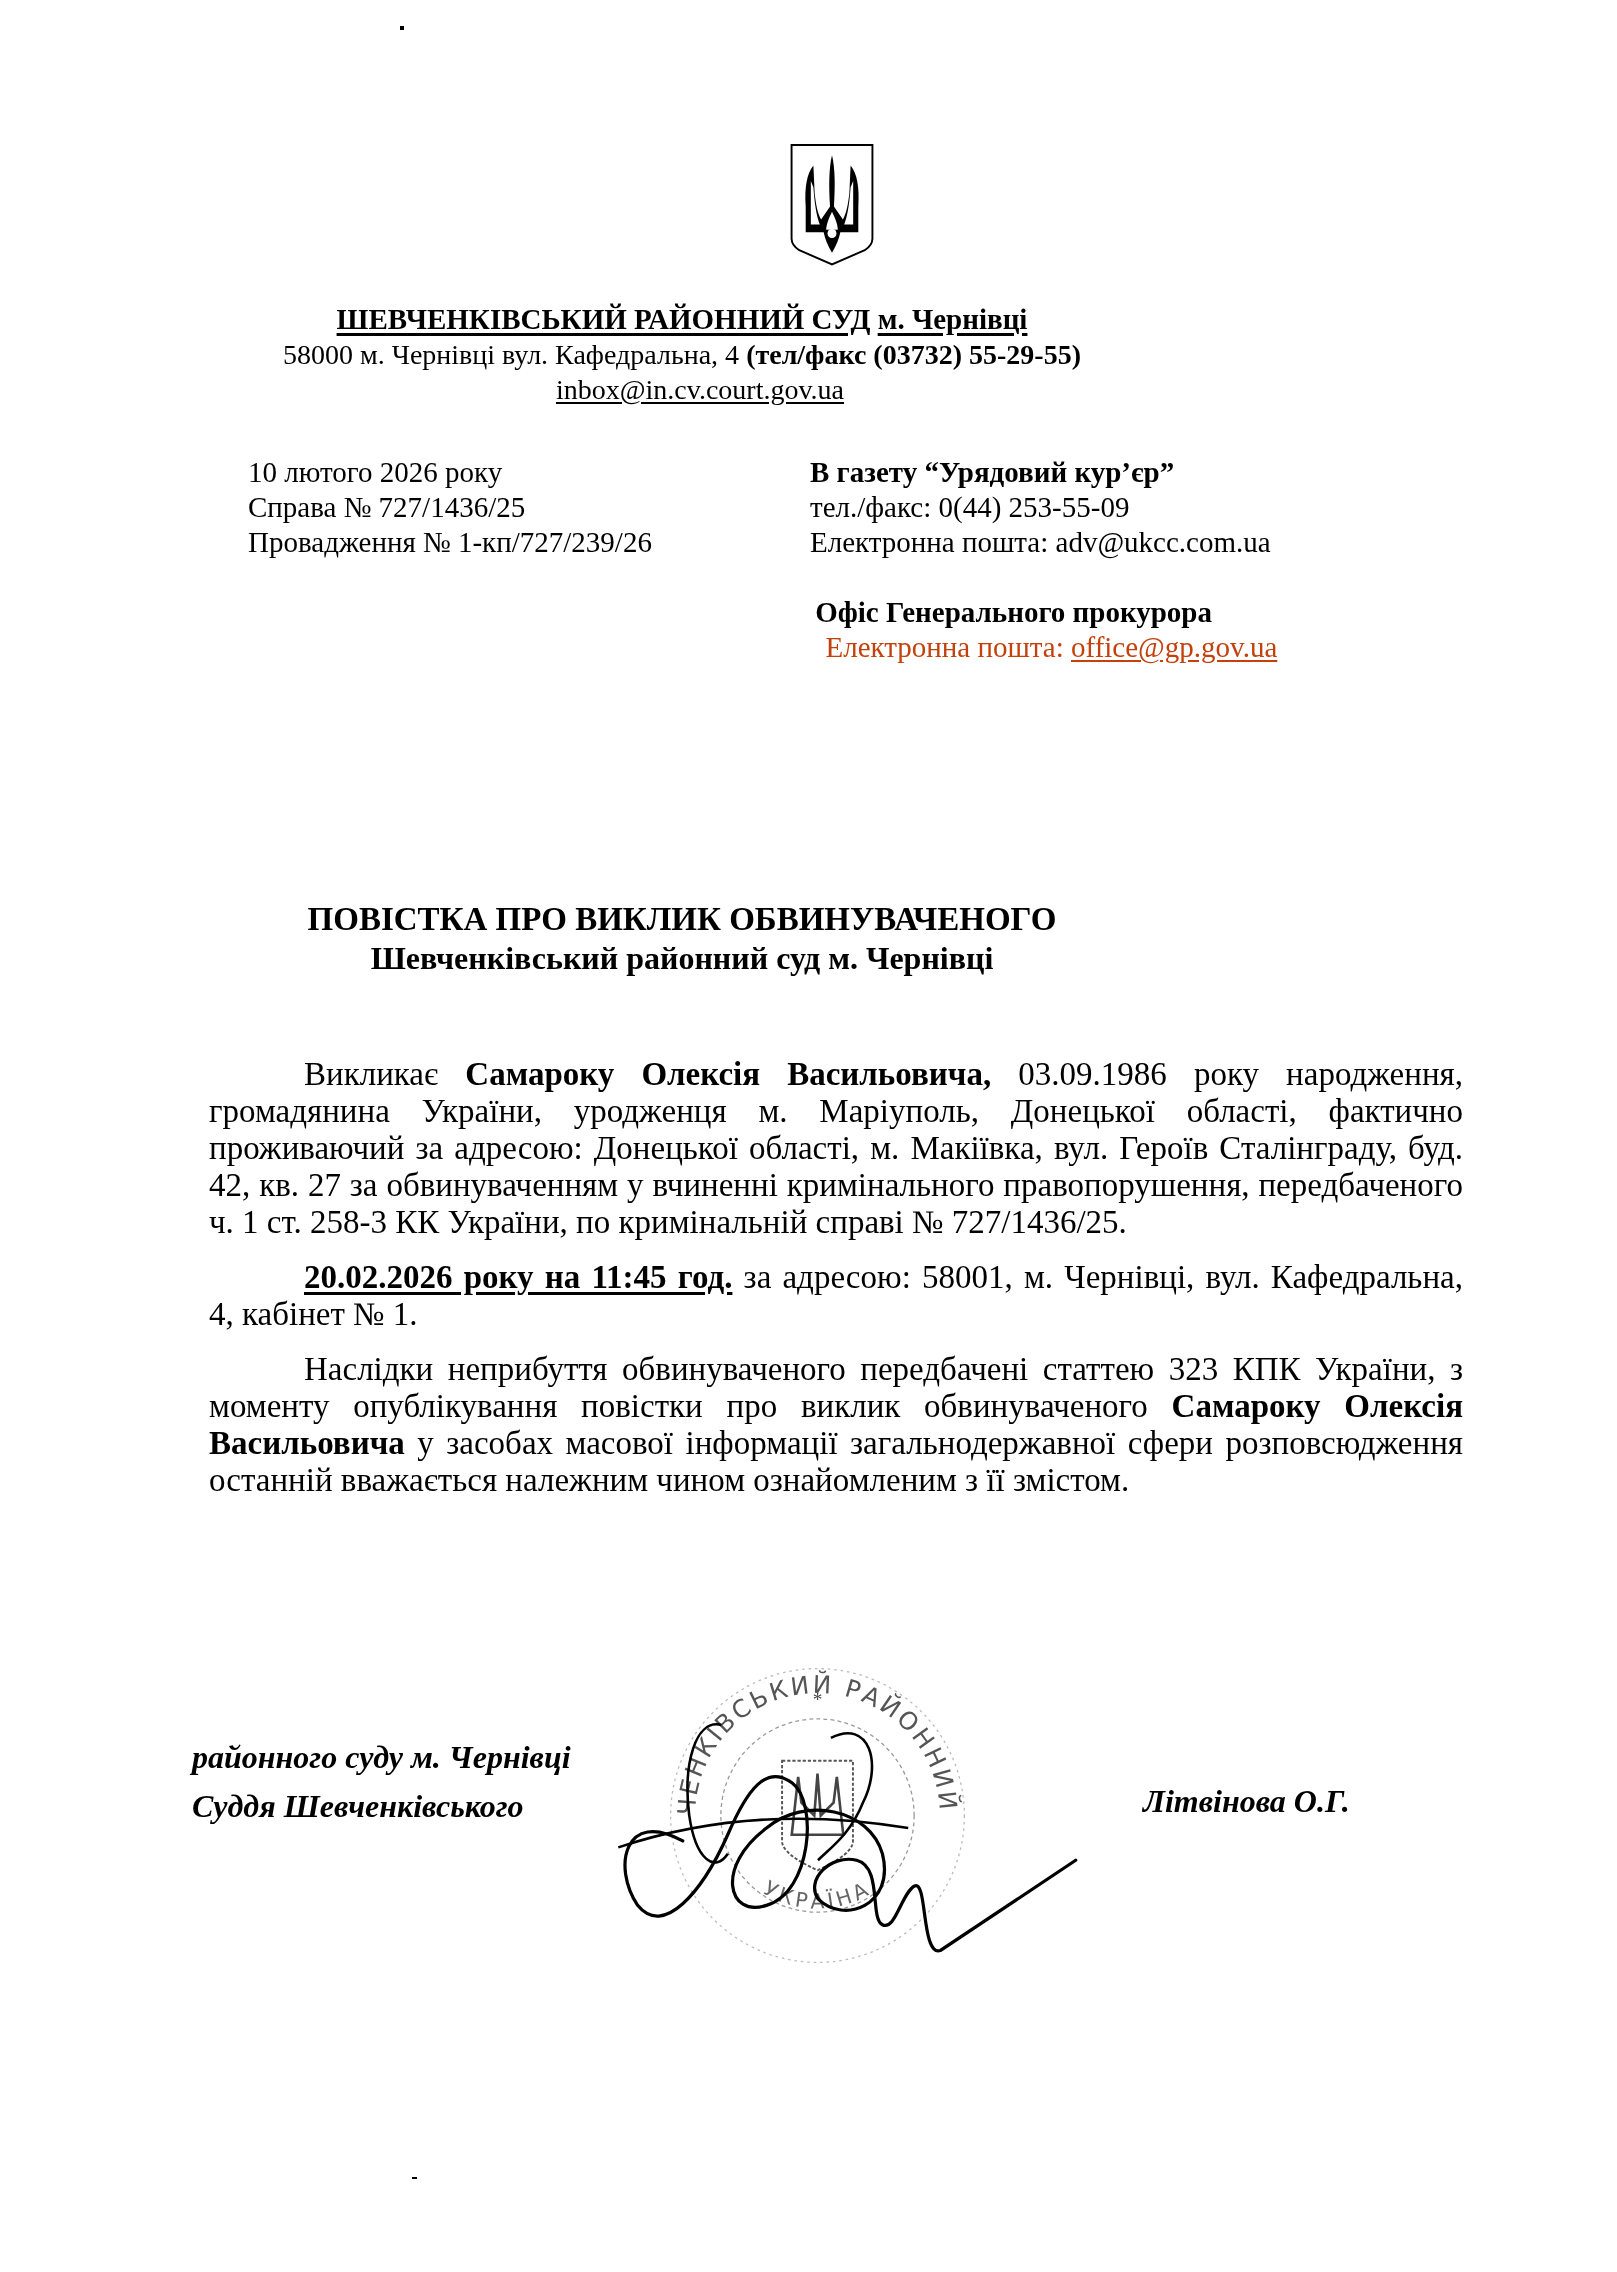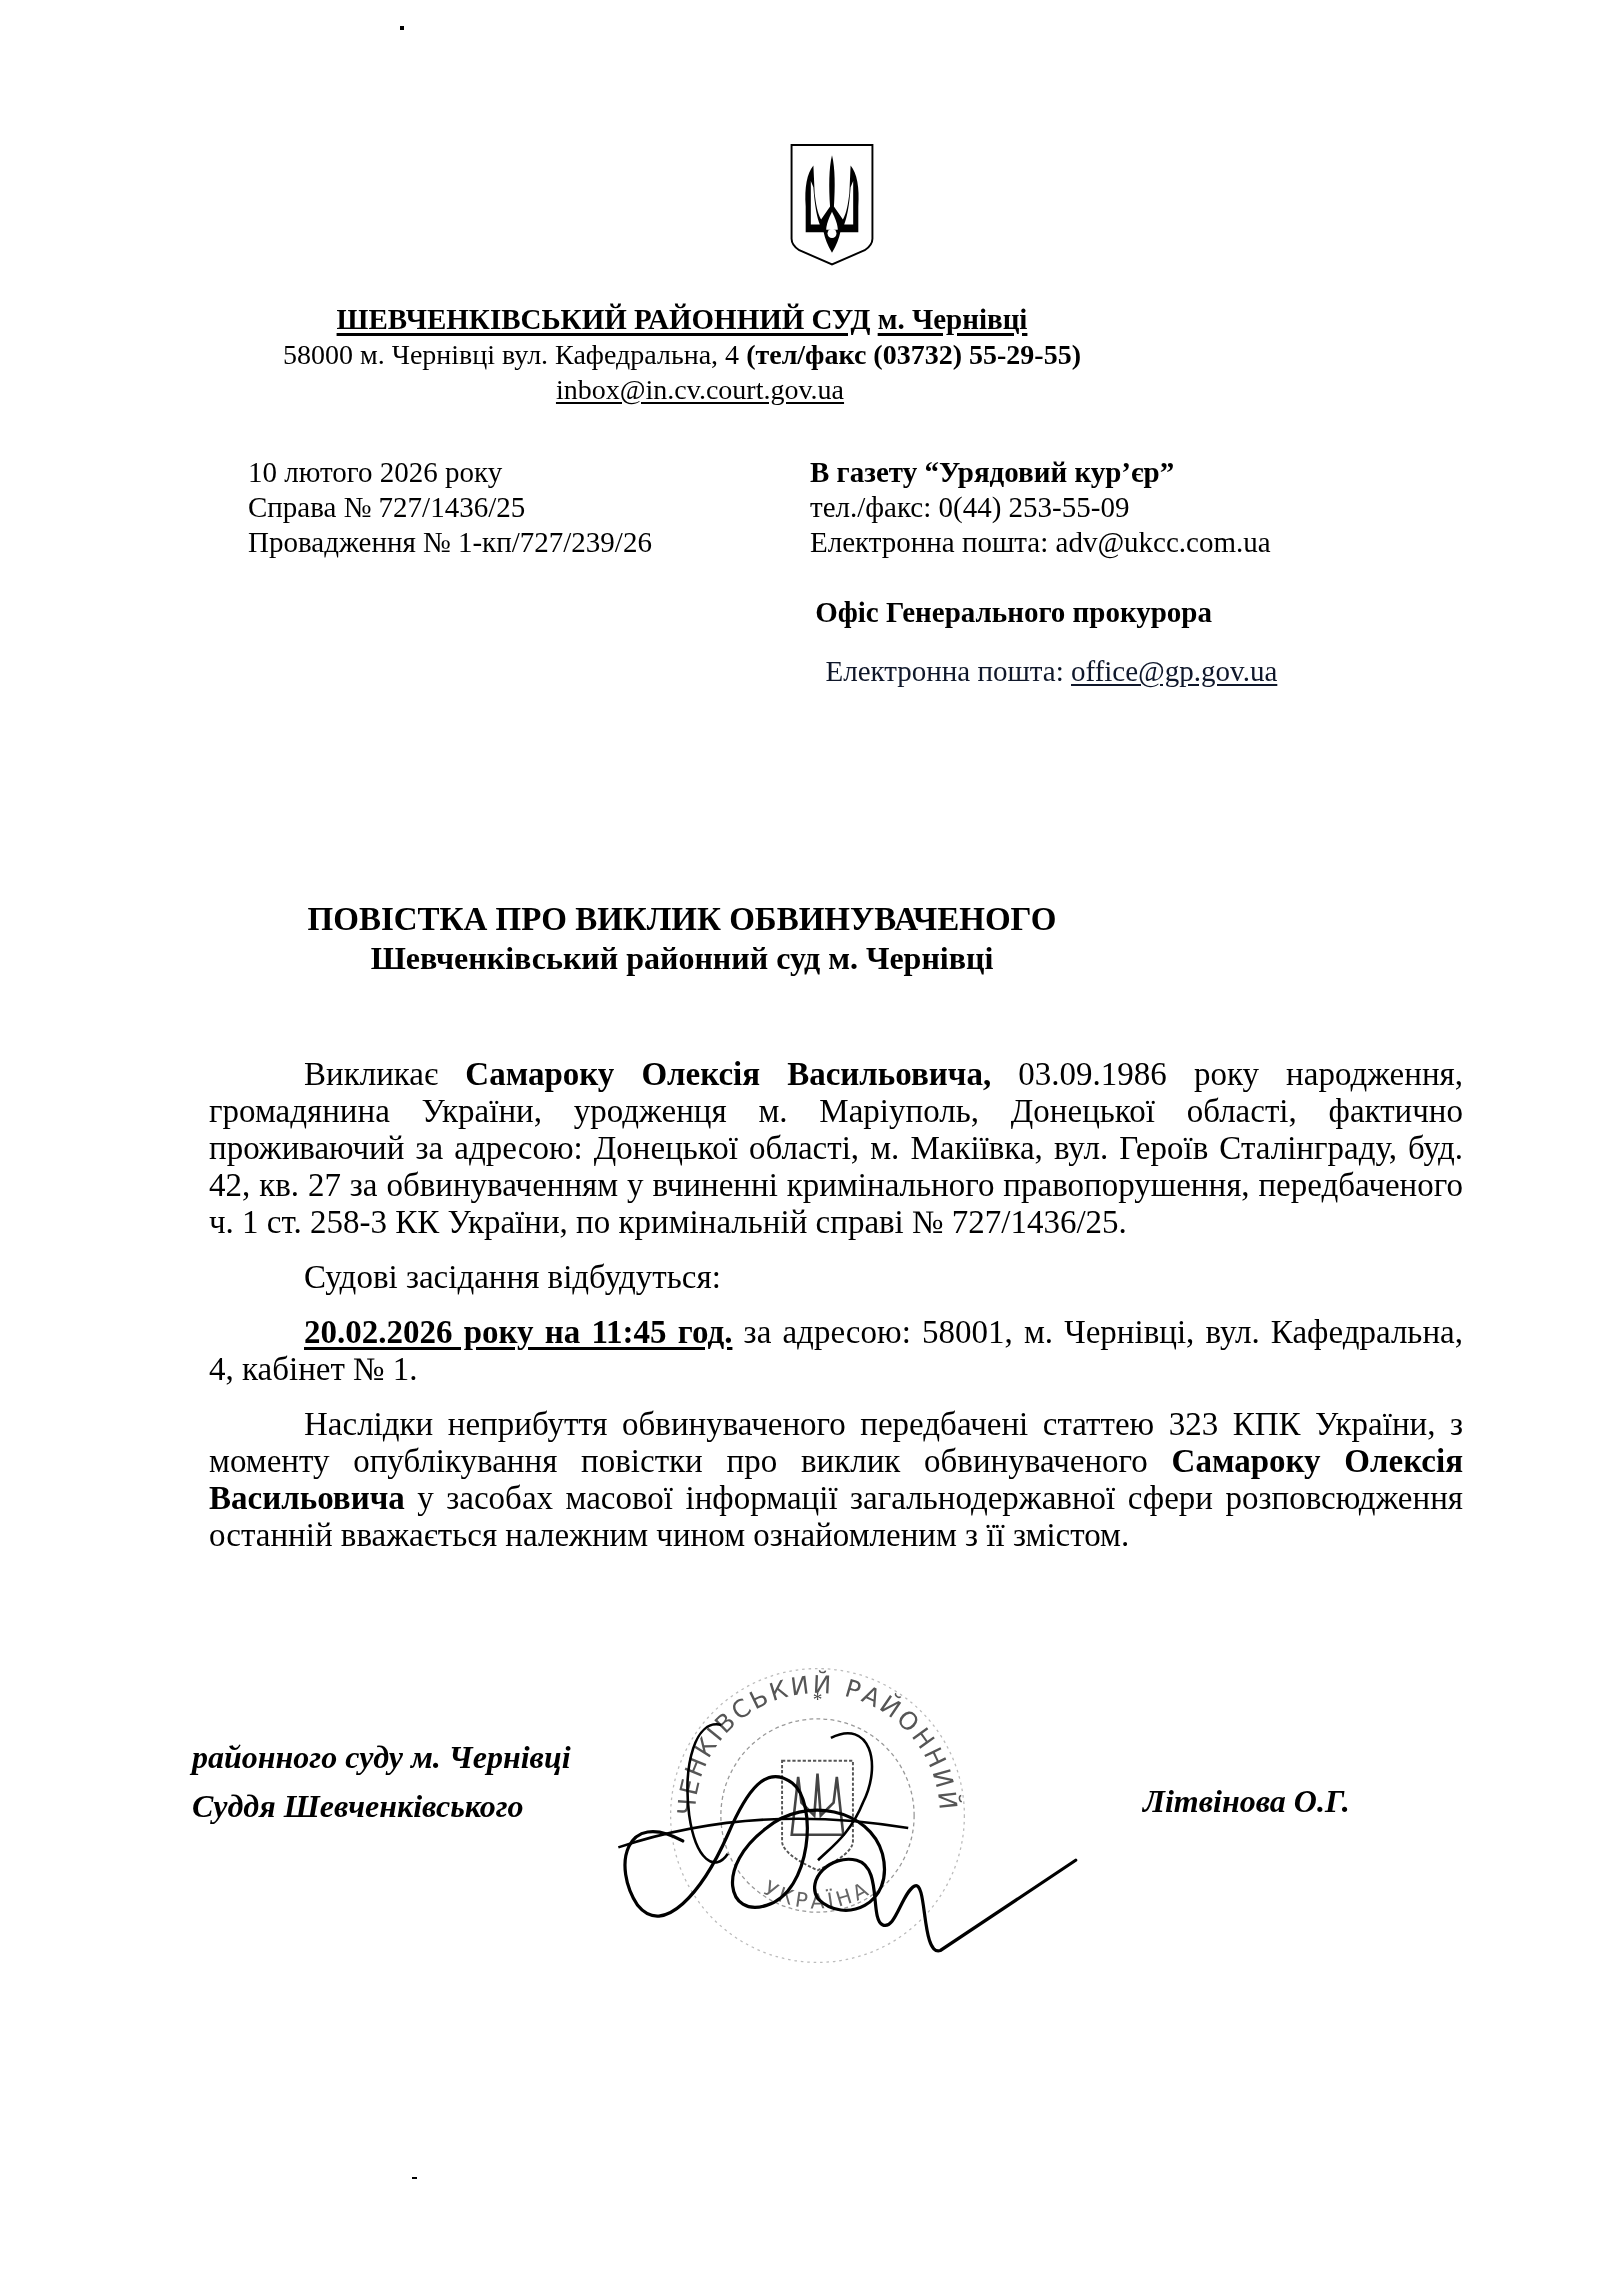--- a/index.html
+++ b/index.html
@@ -21,21 +21,21 @@
 
     
     .meta { left: 248px; top: 455px; font-size: 29px; line-height: 35px; }
     
     .recip { left: 810px; top: 455px; font-size: 29px; line-height: 35px; }
     .recip .bold { font-weight: bold; }
     .recip .link { text-decoration: underline; text-underline-offset: 3.2px; }
     .recip .grp { margin-bottom: 35px; }
     .recip .ind { padding-left: 9px; }
     .recip .grp3 .ind { padding-left: 15.5px; }
-    .recip .grp3 .faint { color: #0f172a; margin-top: 24px; }
+    .recip .grp3 .faint { color: #c2410c; }
 
     
     .title1 { top: 901px; font-size: 33px; font-weight: bold; }
     .title2 { top: 940px; font-size: 32px; font-weight: bold; }
 
     
     .body { left: 191px; top: 1038px; width: 1290px; font-size: 33px; line-height: 37px; text-align: justify; }
     .body p { margin: 18px; text-indent: 95px; }
     .body .bold { font-weight: bold; }
     .body .date { font-weight: bold; text-decoration: underline; text-decoration-thickness: 2.6px; text-underline-offset: 3.9px; }
@@ -85,21 +85,20 @@
     <div class="bold ind" style="padding-left:5.2px">Офіс Генерального прокурора</div>
     <div class="ind faint"><span>Електронна пошта: </span><span class="link">office@gp.gov.ua</span></div>
   </div>
 </div>
 
 <div class="abs hdr title1">ПОВІСТКА ПРО ВИКЛИК ОБВИНУВАЧЕНОГО</div>
 <div class="abs hdr title2">Шевченківський районний суд м. Чернівці</div>
 
 <div class="abs body">
   <p><span>Викликає </span><span class="bold">Самароку Олексія Васильовича,</span><span> 03.09.1986 року народження, громадянина України, уродженця м. Маріуполь, Донецької області, фактично проживаючий за адресою: Донецької області, м. Макіївка, вул. Героїв Сталінграду, буд. 42, кв. 27 за обвинуваченням у вчиненні кримінального правопорушення, передбаченого ч. 1 ст. 258-3 КК України, по кримінальній справі № 727/1436/25.</span></p>
-  <p>Судові засідання відбудуться:</p>
   <p><span class="date">20.02.2026 року на 11:45 год.</span><span> за адресою: 58001, м. Чернівці, вул. Кафедральна, 4, кабінет № 1.</span></p>
   <p><span>Наслідки неприбуття обвинуваченого передбачені статтею 323 КПК України, з моменту опублікування повістки про виклик обвинуваченого </span><span class="bold">Самароку Олексія Васильовича</span><span> у засобах масової інформації загальнодержавної сфери розповсюдження останній вважається належним чином ознайомленим з її змістом.</span></p>
 </div>
 
 <svg class="abs seal" viewBox="0 0 520 520">
   <defs>
     <path id="sealTop" d="M 70 260 A 190 190 0 0 1 450 260"></path>
     <path id="sealBot" d="M 110 300 A 160 160 0 0 0 410 300"></path>
   </defs>
   <circle cx="260" cy="260" r="228" fill="none" stroke="#bbb" stroke-width="2" stroke-dasharray="4 6"></circle>

